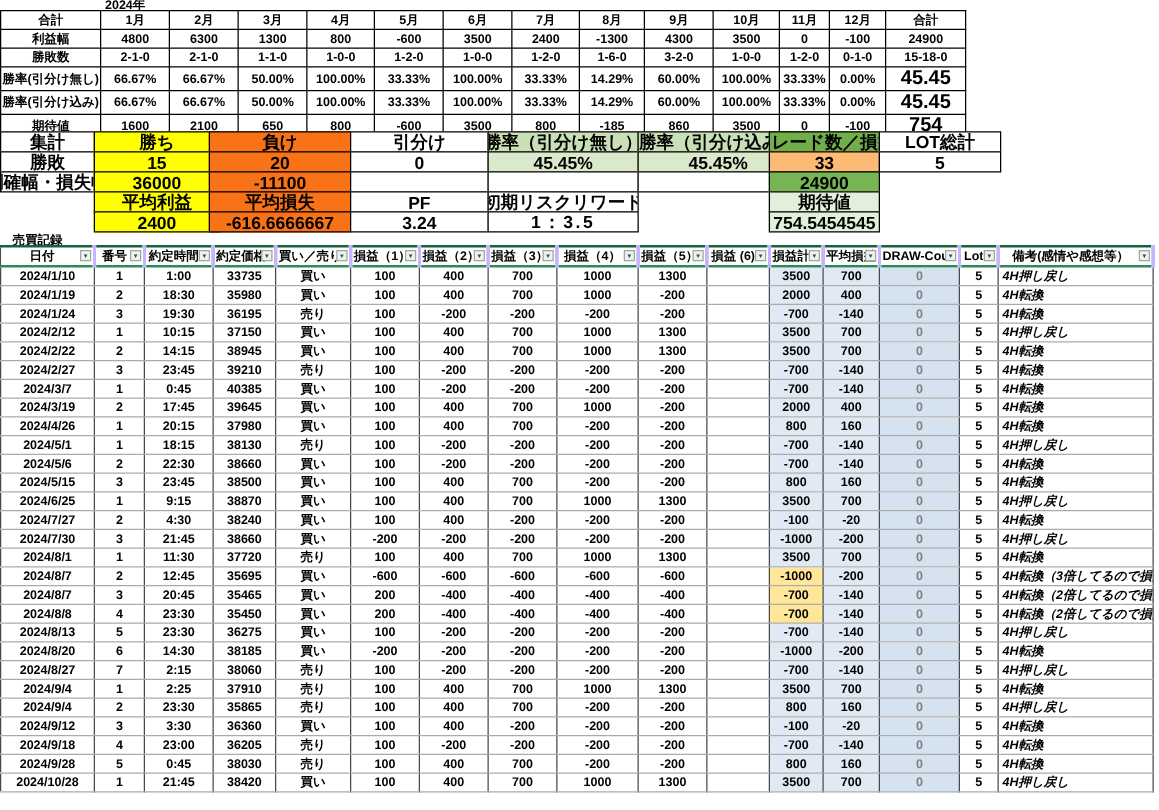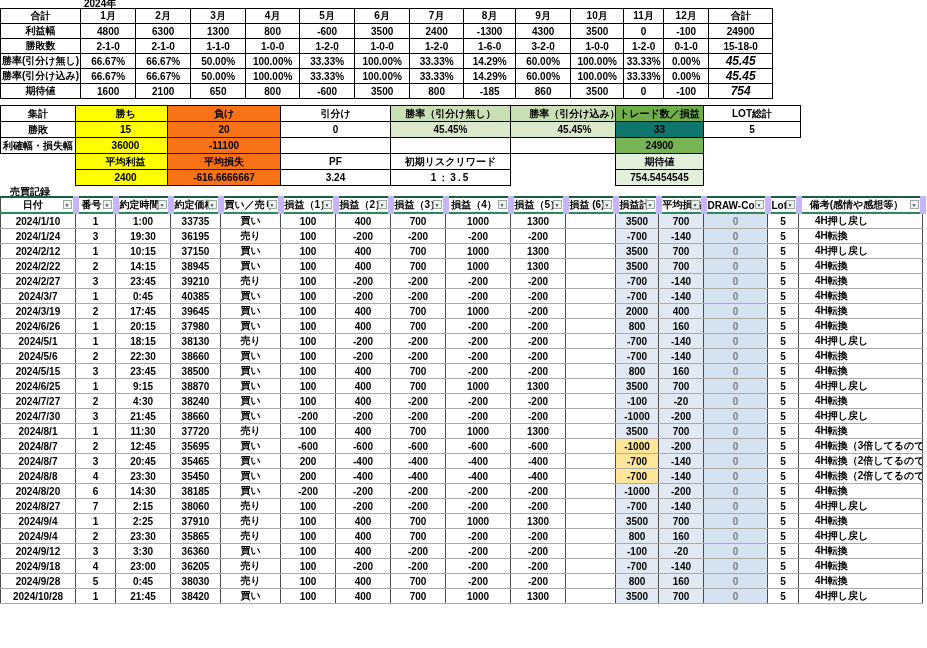--- a/index.html
+++ b/index.html
@@ -11,65 +11,65 @@
   .abs { position:absolute; }
 
   #year-label { left:84px; top:-3px; font-size:10px; }
 
   
   #monthly { left:0; top:8px; position:absolute; border-collapse:collapse; table-layout:fixed;padding-left:44px; }
   #monthly td {
     border:1px solid #000; font-size:10px; text-align:center; height:13px;
     padding:0 1px; overflow:hidden; white-space:nowrap;
   }
-  #monthly td.big { font-size:12px;font-style:italic; }
+  #monthly td.big { font-size:16px; }
 
   
   #summary { left:0; top:105px; position:absolute; width:801px; height:81px; }
   .sc {
-    position:absolute; border:1px solid #000; height:17px; font-size:10px;
+    position:absolute; border:1px solid #000; height:17px; font-size:14px;
     display:flex; align-items:center; justify-content:center;
     white-space:nowrap; overflow:hidden; background:#fff;
   }
   .r1{top:0} .r2{top:16px} .r3{top:32px} .r4{top:48px} .r5{top:64px}
   .cA{left:0;width:76px} .cB{left:75px;width:101px} .cC{left:167px;width:114px}
   .cD{left:280px;width:111px} .cE{left:390px;width:121px} .cF{left:510px;width:129px}
   .cG{left:615px;width:89px} .cH{left:703px;width:98px}
   .bg-y{background:#FFFF00} .bg-o{background:#f97316}
   .bg-g1{background:#C9DFB5} .bg-g2{background:#DAE8CB}
-  .bg-gd{background:#6FAE49} .bg-gm{background:#0f766e}
+  .bg-gd{background:#6FAE49} .bg-gm{background:#fdba74}
   .bg-gs{background:#77B554} .bg-ge{background:#E2EFDA}
   .rr { letter-spacing:2px; }
 
   #trade-label { left:10px; top:185px; font-size:10px; }
 
   
   #trade {
     left:0; top:196px; position:absolute; border-collapse:collapse; table-layout:fixed;
     width:922px; border-left:1px solid #4a4a4a; border-right:1px solid #27a567;
   }
   #trade th {
     font-size:10px; height:10px; position:relative; text-align:center;
     padding:0 9px 0 1px; white-space:nowrap; overflow:hidden; background:#fff;
-    border-right:6px solid #c4b5fd; border-top:2px solid #17613f; border-bottom:2px solid #2c8a58;
+    border-right:3px solid #c4b5fd; border-top:2px solid #17613f; border-bottom:2px solid #2c8a58;
   }
   #trade th .flt {
     position:absolute; right:1px; top:2px; width:9px; height:9px;
     border:1px solid #9aab9e; background:#eef2ee; color:#445;
     font-size:5px; line-height:8px; text-align:center; font-weight:400;
   }
   #trade td {
     font-size:10px; height:12px; text-align:center; padding:0 1px;
     white-space:nowrap; overflow:hidden;
     border-right:1px solid #4a4a4a; border-bottom:1px solid #ababab; background:#fff;
   }
   #trade td.c-total, #trade td.c-avg { background:#E1EAF4; }
   #trade td.c-draw { background:#D5E2EF; color:#7f7f7f; }
   #trade td.hl { background:#FFE699; }
-  #trade td.c-note { text-align:left; padding-left:16px; }
+  #trade td.c-note { text-align:left; padding-left:3px;font-style:italic; }
 </style>
 </head>
 <body>
 
 <div id="year-label" class="abs">2024年</div>
 
 <table id="monthly">
   <colgroup>
     <col style="width:75px">
       <col style="width:55px">
@@ -280,20 +280,38 @@
         <td>1000</td>
         <td>1300</td>
         <td></td>
         <td class="c-total">3500</td>
         <td class="c-avg">700</td>
         <td class="c-draw">0</td>
         <td>5</td>
         <td class="c-note">4H押し戻し</td>
       </tr>
       <tr>
+        <td>2024/1/19</td>
+        <td>2</td>
+        <td>18:30</td>
+        <td>35980</td>
+        <td>買い</td>
+        <td>100</td>
+        <td>400</td>
+        <td>700</td>
+        <td>1000</td>
+        <td>-200</td>
+        <td></td>
+        <td class="c-total">2000</td>
+        <td class="c-avg">400</td>
+        <td class="c-draw">0</td>
+        <td>5</td>
+        <td class="c-note">4H転換</td>
+      </tr>
+      <tr>
         <td>2024/1/24</td>
         <td>3</td>
         <td>19:30</td>
         <td>36195</td>
         <td>売り</td>
         <td>100</td>
         <td>-200</td>
         <td>-200</td>
         <td>-200</td>
         <td>-200</td>
@@ -388,21 +406,21 @@
         <td>1000</td>
         <td>-200</td>
         <td></td>
         <td class="c-total">2000</td>
         <td class="c-avg">400</td>
         <td class="c-draw">0</td>
         <td>5</td>
         <td class="c-note">4H転換</td>
       </tr>
       <tr>
-        <td>2024/6/26</td>
+        <td>2024/4/26</td>
         <td>1</td>
         <td>20:15</td>
         <td>37980</td>
         <td>買い</td>
         <td>100</td>
         <td>400</td>
         <td>700</td>
         <td>-200</td>
         <td>-200</td>
         <td></td>
@@ -586,20 +604,38 @@
         <td>-400</td>
         <td>-400</td>
         <td></td>
         <td class="c-total hl">-700</td>
         <td class="c-avg">-140</td>
         <td class="c-draw">0</td>
         <td>5</td>
         <td class="c-note">4H転換（2倍してるので損益調整）</td>
       </tr>
       <tr>
+        <td>2024/8/13</td>
+        <td>5</td>
+        <td>23:30</td>
+        <td>36275</td>
+        <td>買い</td>
+        <td>100</td>
+        <td>-200</td>
+        <td>-200</td>
+        <td>-200</td>
+        <td>-200</td>
+        <td></td>
+        <td class="c-total">-700</td>
+        <td class="c-avg">-140</td>
+        <td class="c-draw">0</td>
+        <td>5</td>
+        <td class="c-note">4H押し戻し</td>
+      </tr>
+      <tr>
         <td>2024/8/20</td>
         <td>6</td>
         <td>14:30</td>
         <td>38185</td>
         <td>買い</td>
         <td>-200</td>
         <td>-200</td>
         <td>-200</td>
         <td>-200</td>
         <td>-200</td>

